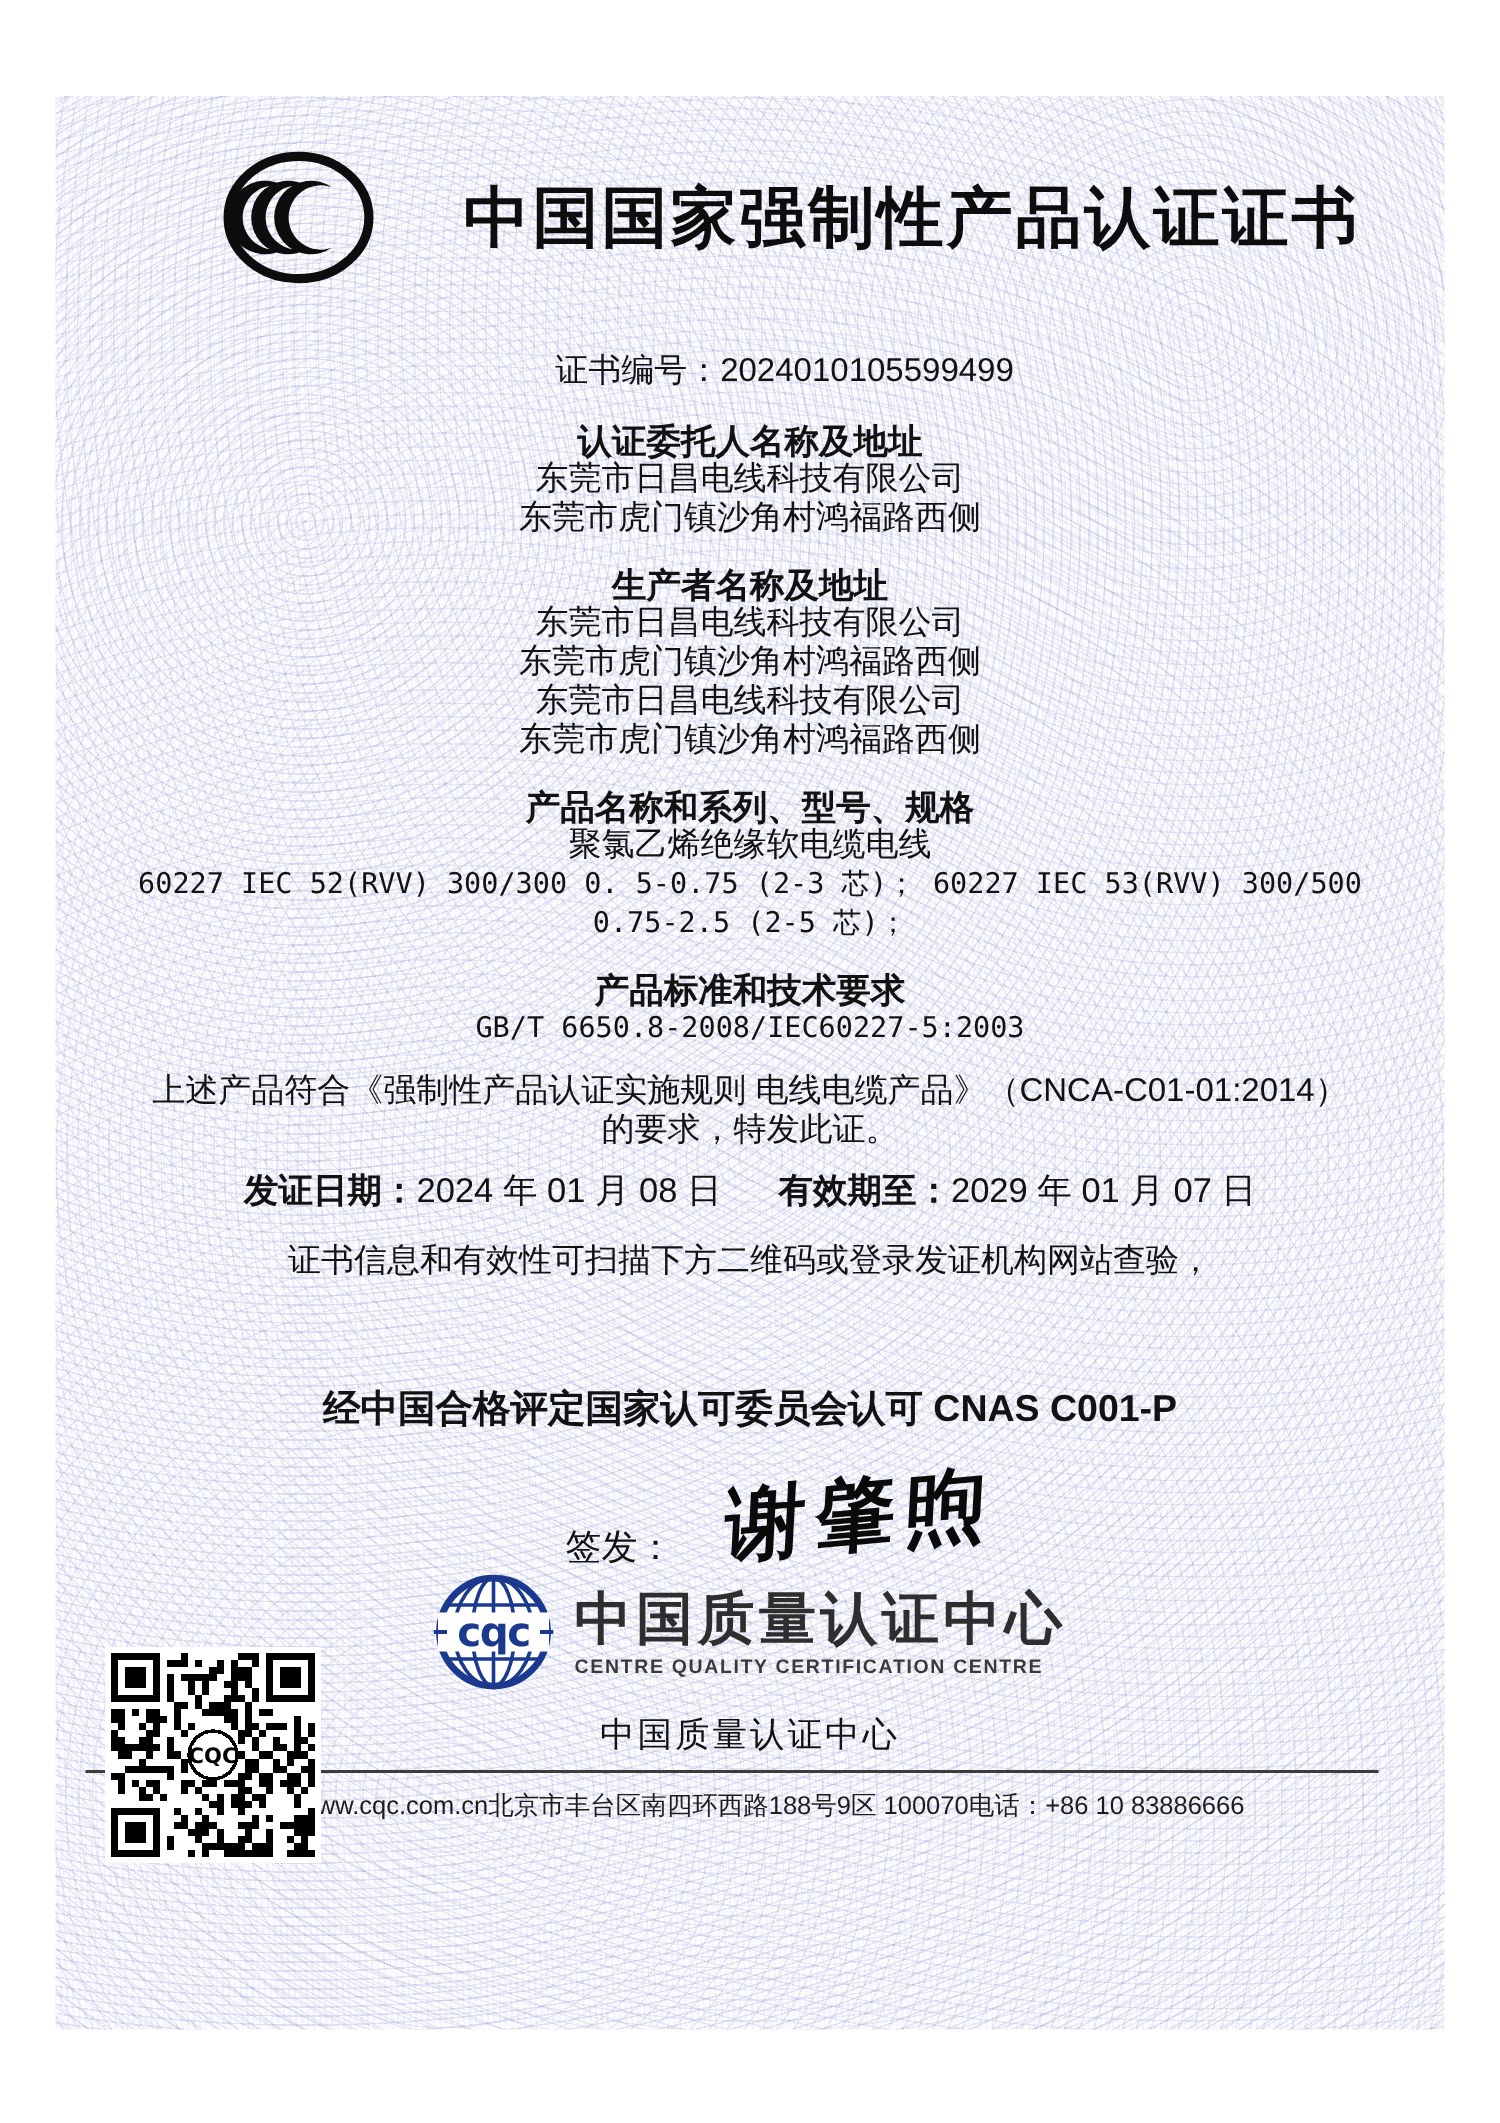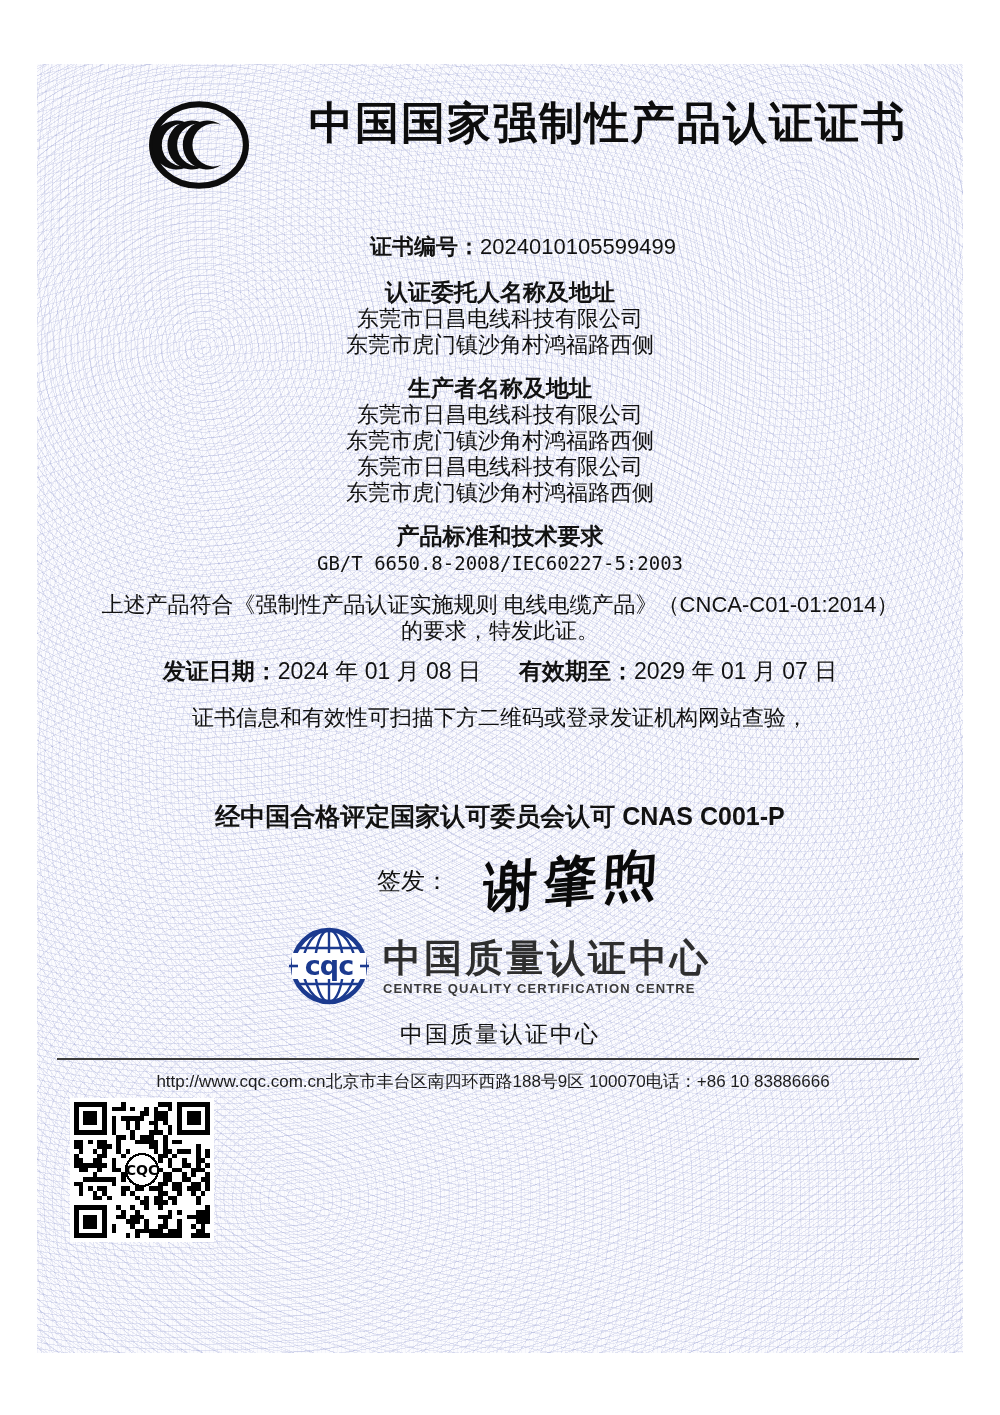--- a/index.html
+++ b/index.html
@@ -18,43 +18,43 @@
     background-color: #fbfbfe;
     background-image:
       repeating-radial-gradient(circle at 18% 22%, rgba(124,134,198,0.20) 0 1px, transparent 1px 6px),
       repeating-radial-gradient(circle at 82% 12%, rgba(124,134,198,0.16) 0 1px, transparent 1px 8px),
       repeating-radial-gradient(circle at 50% 55%, rgba(124,134,198,0.14) 0 1px, transparent 1px 7px),
       repeating-radial-gradient(circle at 28% 88%, rgba(124,134,198,0.15) 0 1px, transparent 1px 9px),
       repeating-linear-gradient(88deg, rgba(124,134,198,0.07) 0 1px, transparent 1px 4px);
     overflow: hidden;
   }
   .header-row {
-    display: flex; 
+    display: flex; align-items: center;
     padding-top: 30px; padding-left: 110px;
   }
   .ccc-logo { width: 104px; height: 102px; flex: 0 0 auto; }
   .cert-title {
     font-size: 44px; font-weight: 700; letter-spacing: 2px;
     margin-left: 58px; white-space: nowrap; color: #0d0d0d;
   }
   .center { text-align: center; }
   .cert-no { margin-top: 36px; font-size: 22px; }
-  .cert-no b { font-weight: 700; margin-left: 46px; }
-  .sec-title { margin-top: 20px; font-size: 23px; font-weight: 700; line-height: 24px; font-family: Liberation Mono, monospace; }
+  .cert-no b { font-weight: 400; margin-left: 46px; }
+  .sec-title { margin-top: 20px; font-size: 23px; font-weight: 700; line-height: 24px; }
   .sec-line  { font-size: 22px; line-height: 26px; }
   .mono-line { font-family: "DejaVu Sans Mono", monospace; font-size: 19px; line-height: 26px; white-space: nowrap; }
   .statement { margin-top: 16px; font-size: 22px; line-height: 26px; }
   .dates-row { margin-top: 14px; font-size: 23px; line-height: 26px; white-space: nowrap; }
   .dates-row b { font-weight: 700; }
   .dates-gap { display: inline-block; width: 38px; }
   .verify-note { margin-top: 20px; font-size: 22px; line-height: 28px; }
   .accreditation { margin-top: 68px; font-size: 25px; font-weight: bold; }
   .signature-row {
     margin-top: 4px; height: 88px;
-    display: flex; align-items: center; justify-content: center;
+    display: flex; align-items: flex-end; justify-content: center;
     padding-left: 40px;
   }
   .sign-label { font-size: 24px; }
   .signature-name {
     font-family: "DejaVu Serif", serif;
     font-size: 54px; font-weight: 700;
     margin-left: 34px;
     transform: rotate(-5deg) skewX(-8deg);
     letter-spacing: 6px;
     color: #0a0a0a;
@@ -116,20 +116,26 @@
     <div class="sec-title center">生产者名称及地址</div>
     <div class="sec-line center">东莞市日昌电线科技有限公司</div>
     <div class="sec-line center">东莞市虎门镇沙角村鸿福路西侧</div>
   </div>
 
   <div>
     <div class="sec-line center">东莞市日昌电线科技有限公司</div>
     <div class="sec-line center">东莞市虎门镇沙角村鸿福路西侧</div>
   </div>
 
+  <div>
+    <div class="sec-title center">产品名称和系列、型号、规格</div>
+    <div class="sec-line center">聚氯乙烯绝缘软电缆电线</div>
+    <div class="mono-line center">60227 IEC 52(RVV) 300/300 0. 5-0.75 (2-3 芯)；  60227 IEC 53(RVV) 300/500</div>
+    <div class="mono-line center">0.75-2.5 (2-5 芯)；</div>
+  </div>
 
   <div>
     <div class="sec-title center">产品标准和技术要求</div>
     <div class="mono-line center">GB/T 6650.8-2008/IEC60227-5:2003</div>
   </div>
 
   <div class="statement center">
     <div>上述产品符合《强制性产品认证实施规则 电线电缆产品》（CNCA-C01-01:2014）</div>
     <div>的要求，特发此证。</div>
   </div>

